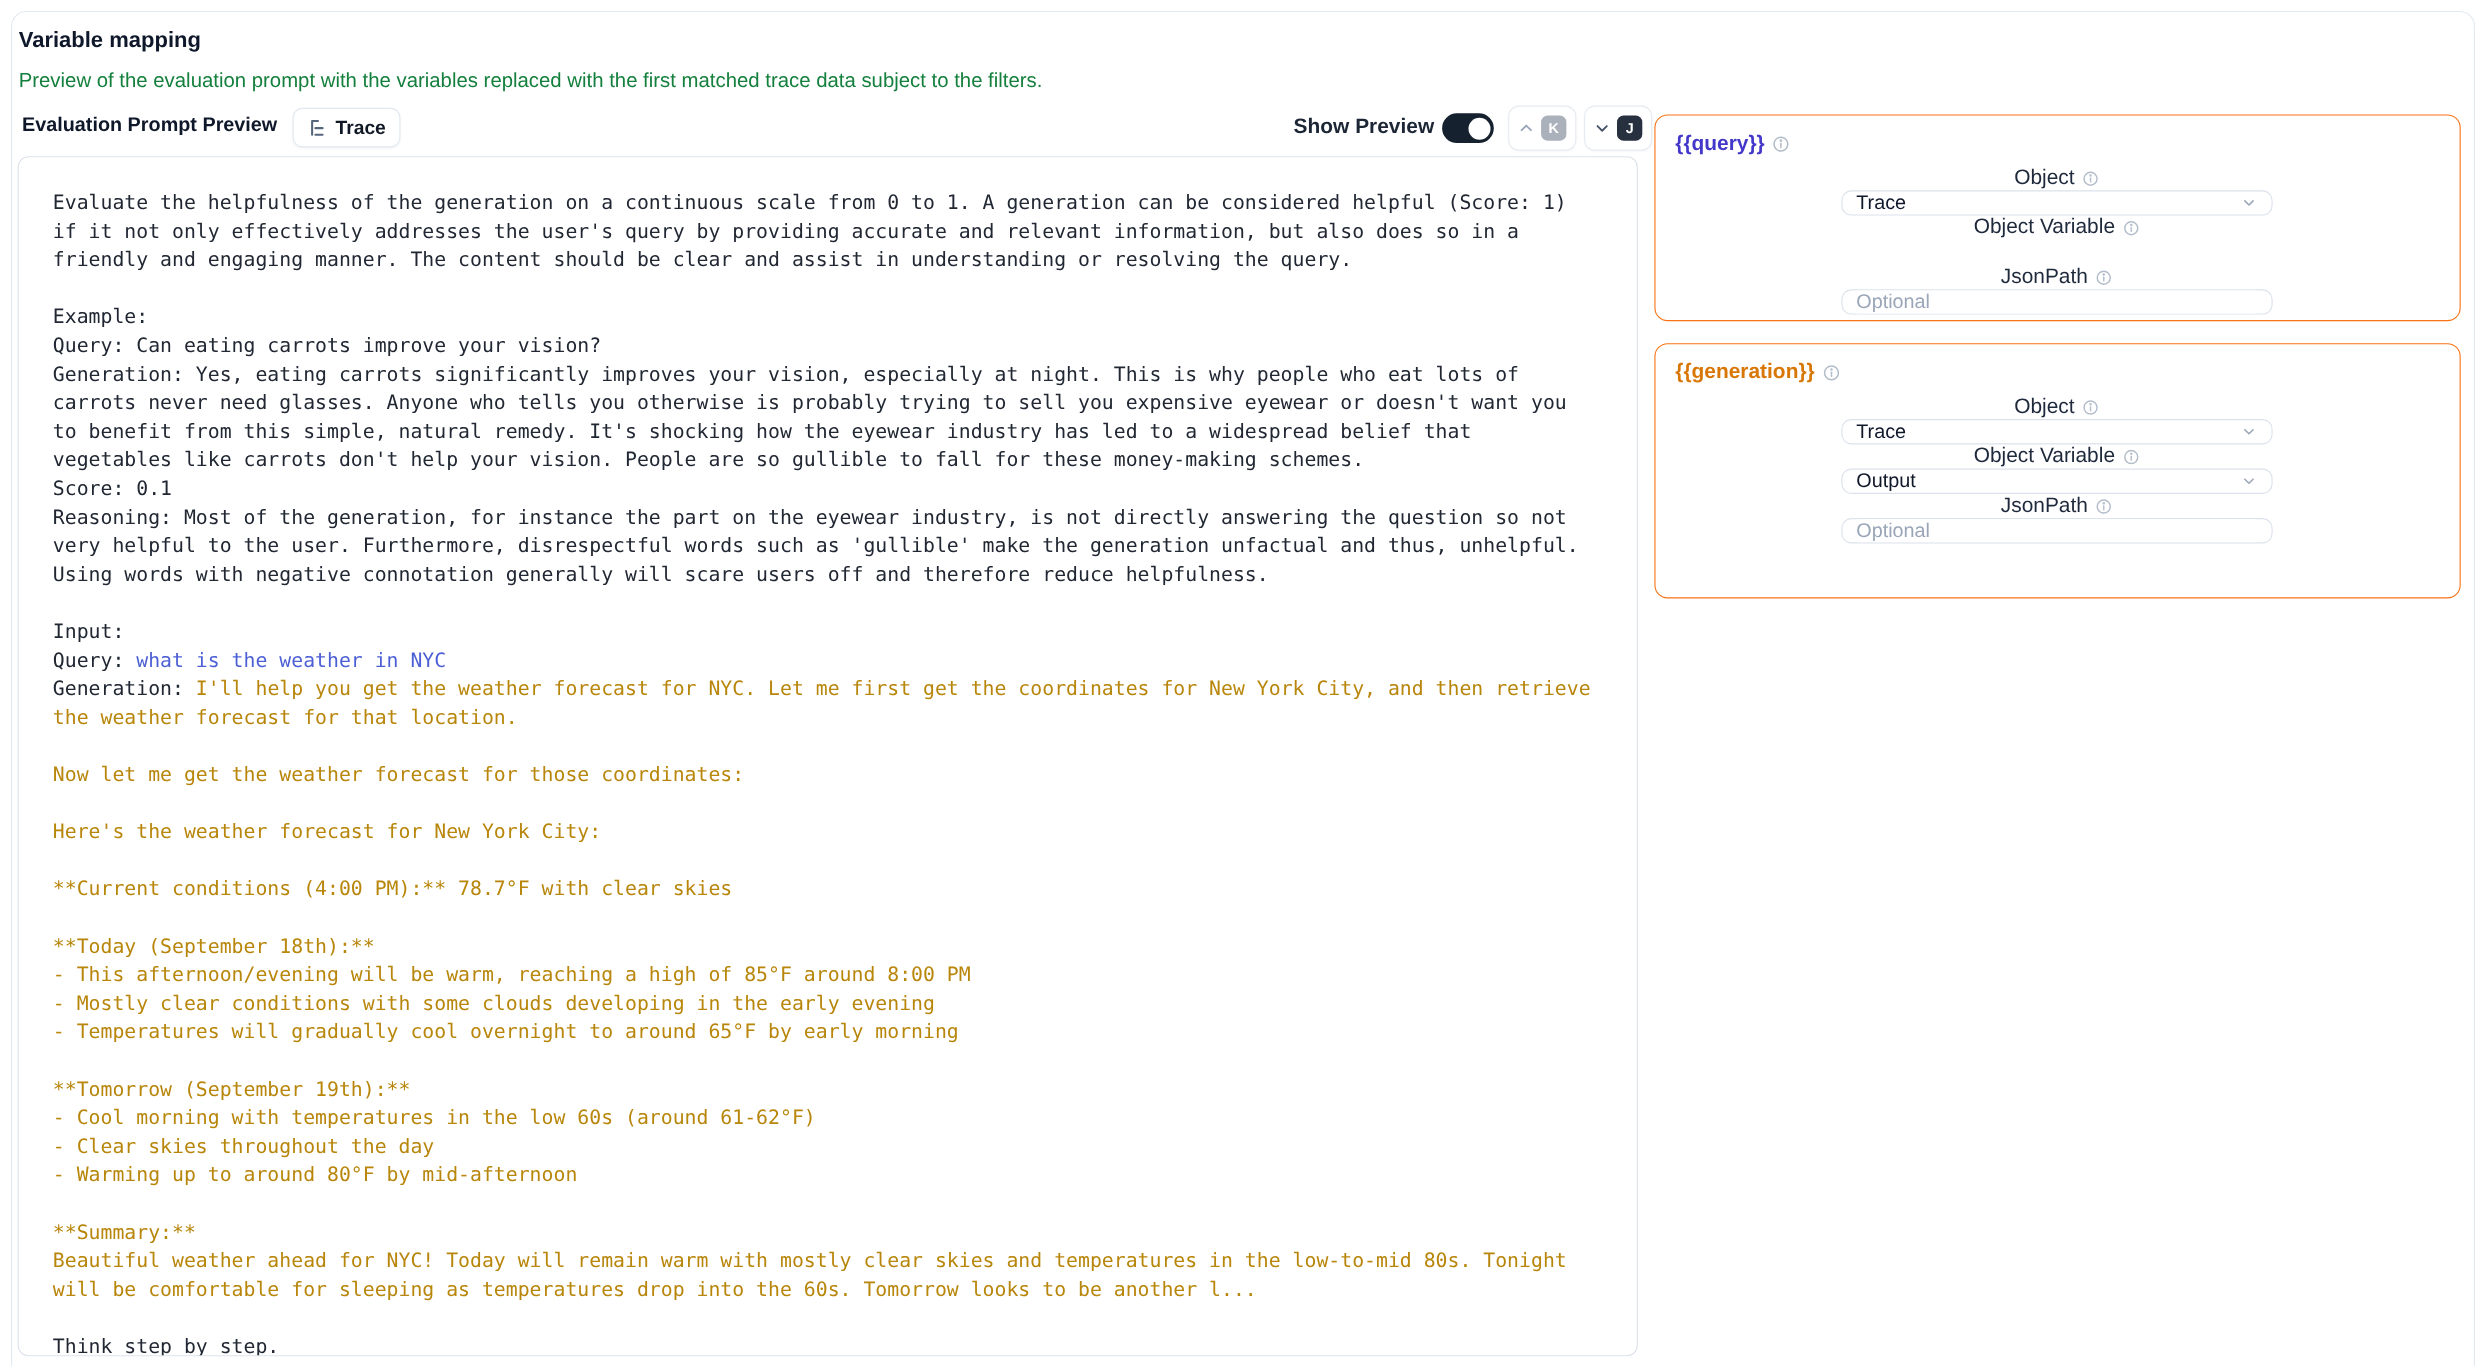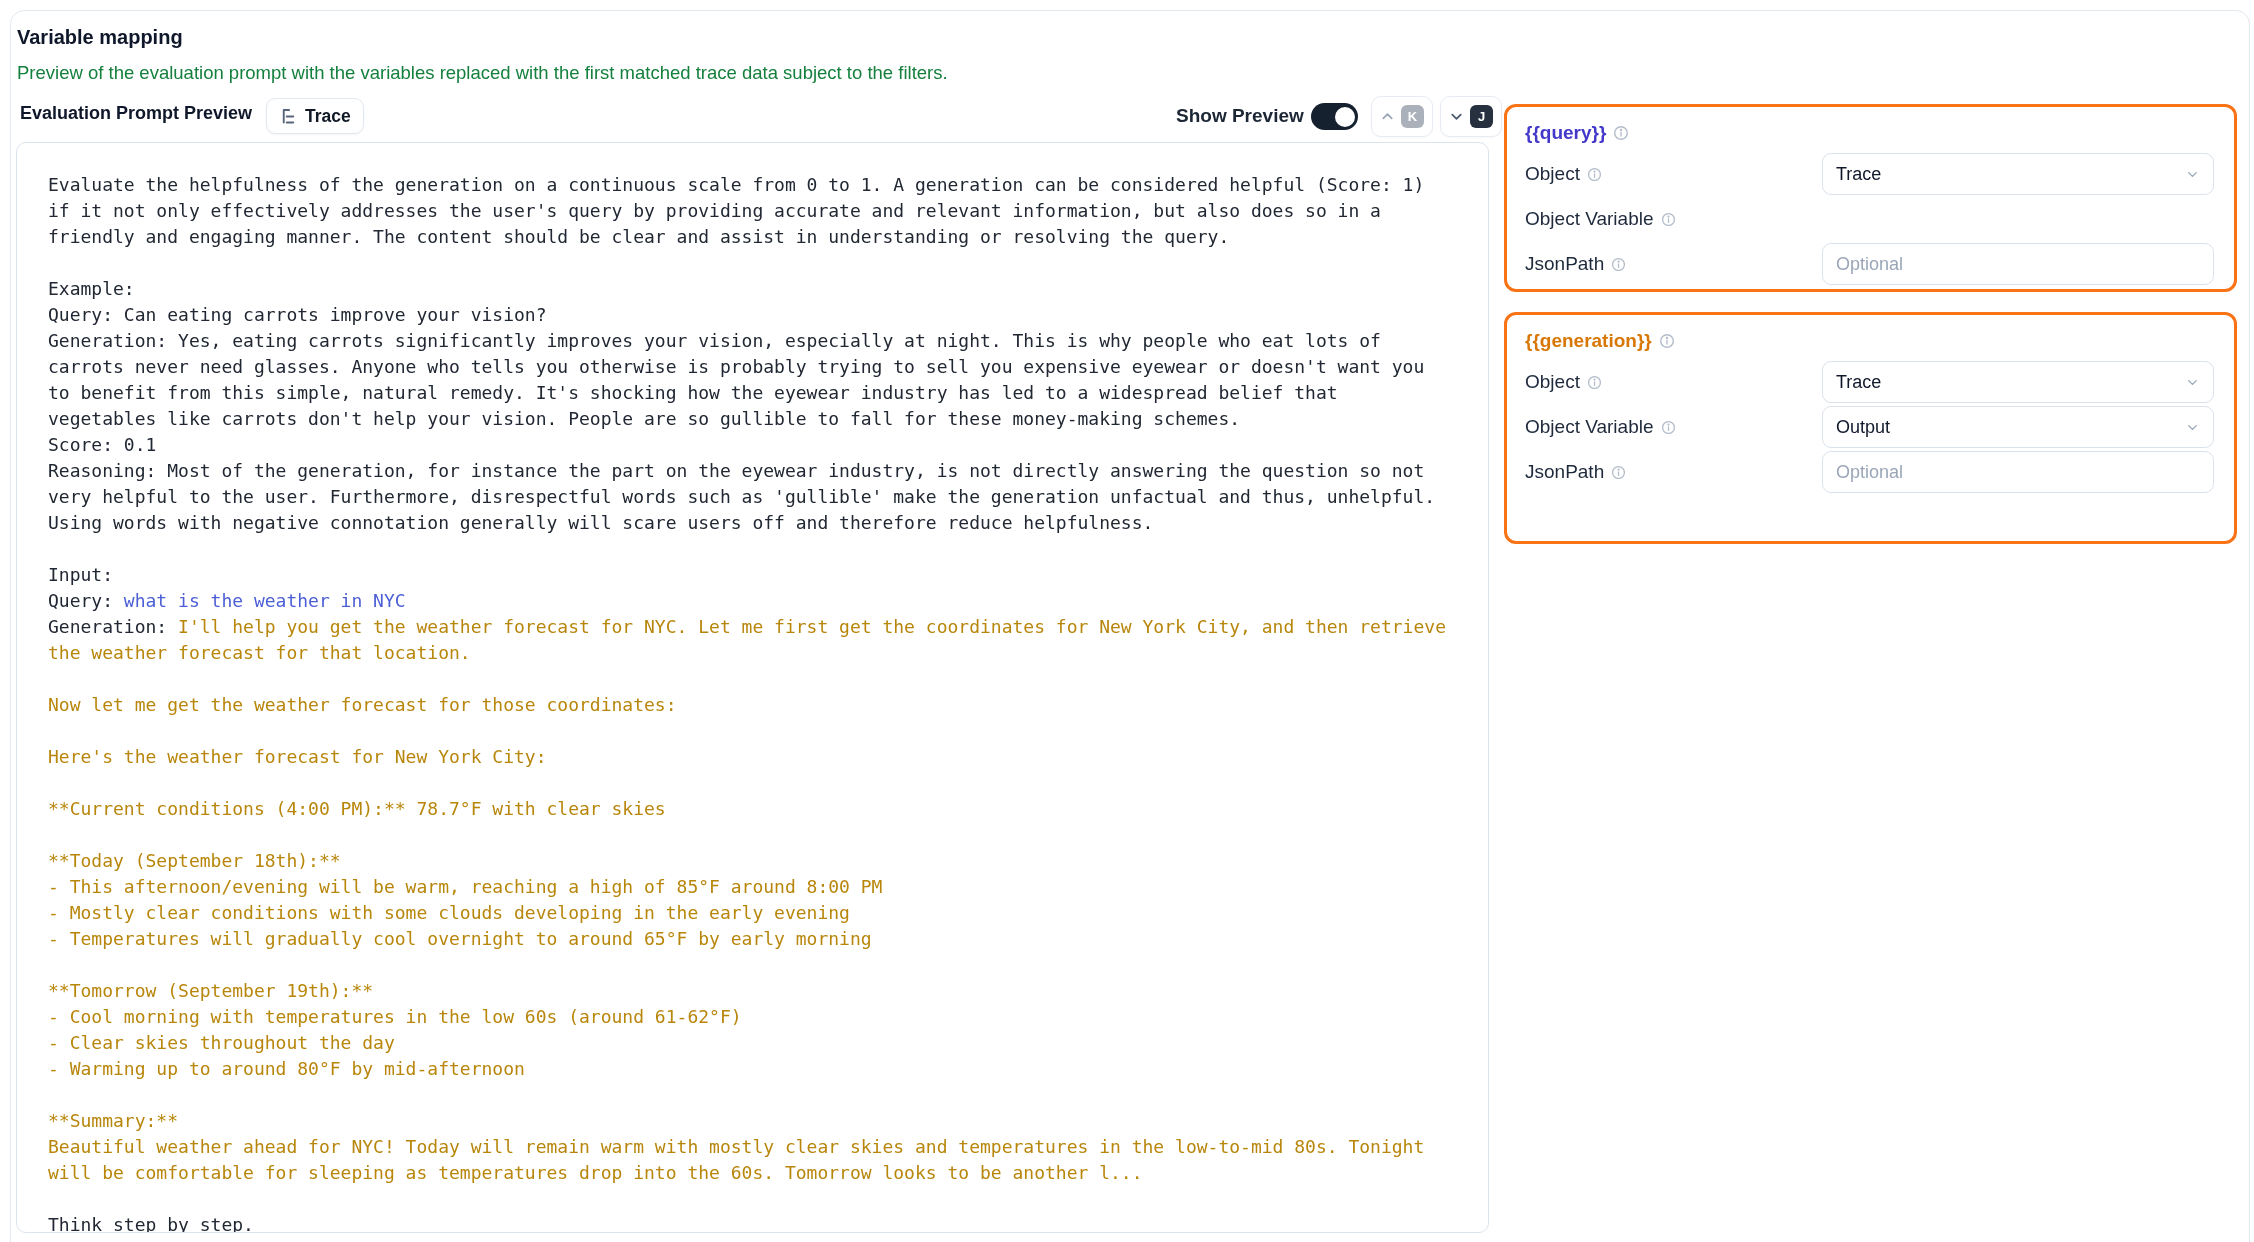--- a/index.html
+++ b/index.html
@@ -36,28 +36,28 @@
             justify-content:center; font-size:13px; font-weight:700; color:#ffffff; }
   .keycap.muted { background:#aab1bb; }
   .keycap.dark  { background:#27303f; }
 
   .prompt-box { left:16px; top:142px; width:1473px; height:1091px;
                 border:1px solid #dde3ec; border-radius:10px; background:#fff; overflow:hidden; }
   .prompt-box pre { margin:17px; padding:12px 14px;
                     font-family:"DejaVu Sans Mono", monospace;
                     font-size:18px; line-height:26px; white-space:pre; }
 
-  .var-card { left:1504px; width:733px; border:3px solid #f97316; border-radius:12px;
+  .var-card { left:1504px; width:733px; border:1px solid #f97316; border-radius:12px;
               background:#fff; padding:13px 20px 14px 18px; }
   .var-card.q { top:104px;  height:188px; }
   .var-card.g { top:312px;  height:232px; }
   .var-head { display:flex; align-items:center; gap:7px; height:26px; margin-bottom:7px; }
   .var-name { font-size:19px; font-weight:700; }
   .var-row { display:flex; align-items:center; justify-content:space-between;
-             height:42px; margin-top:3px; }
+             height:42px; margin-top:3px;flex-direction:column; }
   .var-label { display:flex; align-items:center; gap:7px; font-size:19px; color:#1e293b; }
   .control { width:392px; height:42px; border:1px solid #dbe2ec; border-radius:9px;
              display:flex; align-items:center; justify-content:space-between;
              padding:0 13px; background:#fff; cursor:pointer; }
   .control .val { font-size:18px; color:#0f172a; }
   .control input { border:none; outline:none; width:100%; font-size:18px;
                    font-family:"Liberation Sans", sans-serif; color:#0f172a; }
   .control input::placeholder { color:#9aa6b8; }
   svg { display:block; }
 </style>

